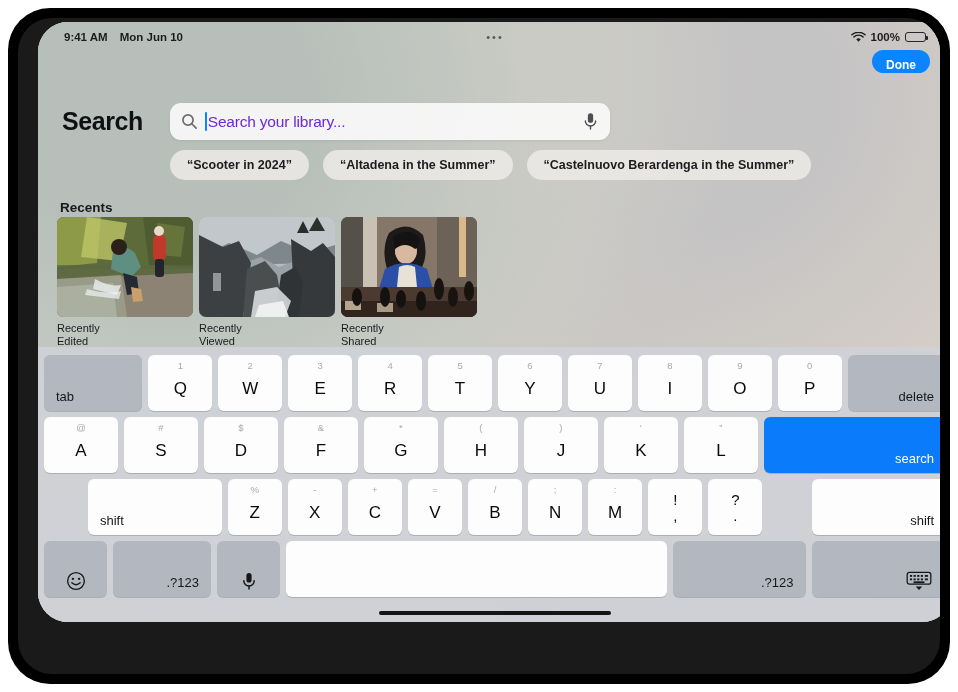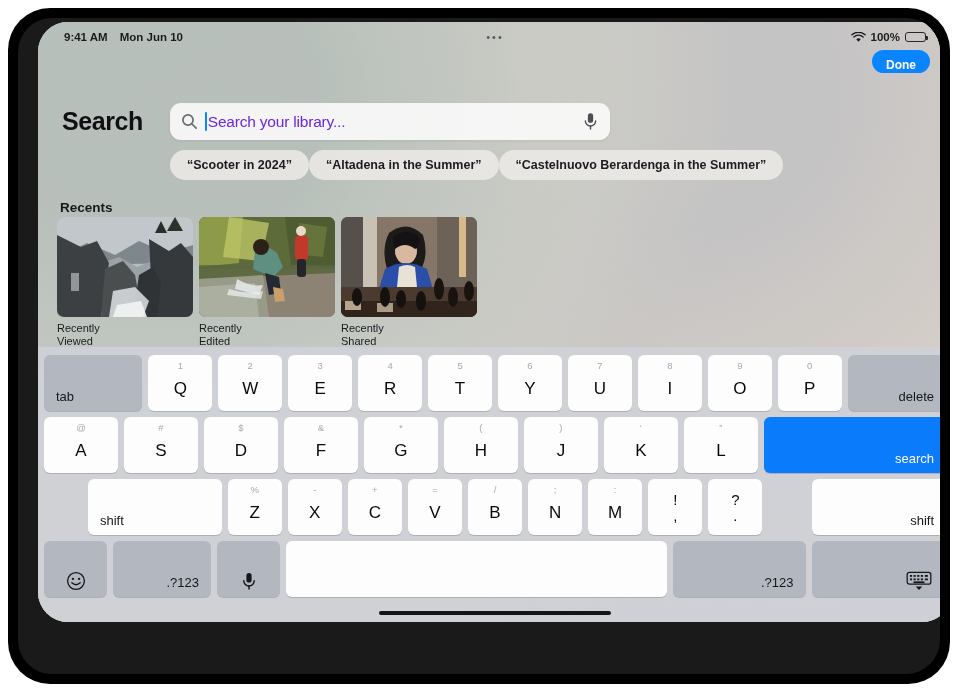--- a/index.html
+++ b/index.html
@@ -94,21 +94,21 @@
   #search-caret {
     width: 1.8px; height: 19px; background: #0a84ff;
     margin: 0 1px 0 7px; border-radius: 1px;
   }
   #search-placeholder { font-size: 15.5px; color: #6d28d9; letter-spacing: -.2px; }
   #mic-button { margin-left: auto; cursor: pointer; display: flex; }
 
   
   #suggestion-row {
     position: absolute; left: 132px; top: 128px;
-    display: flex; align-items: center; justify-content: space-between;
+    display: flex; gap: 14px; align-items: center; justify-content: space-between;
   }
   .suggestion-chip {
     background: rgba(236,234,230,.86);
     border-radius: 15px; height: 30px;
     display: flex; align-items: center; padding: 0 17px;
     font-size: 12.5px; font-weight: 600; color: #1c1c20;
     white-space: nowrap; cursor: pointer;
   }
 
   
@@ -228,41 +228,20 @@
       </div>
 
       <div id="suggestion-row">
         <div class="suggestion-chip">“Scooter in 2024”</div>
         <div class="suggestion-chip">“Altadena in the Summer”</div>
         <div class="suggestion-chip">“Castelnuovo Berardenga in the Summer”</div>
       </div>
 
       <div id="recents-title">Recents</div>
       <div id="recents-row">
-
-        <div class="recent-item">
-          <div class="recent-thumb">
-            <svg width="136" height="100" viewBox="0 0 136 100" preserveAspectRatio="none">
-              <rect width="136" height="100" fill="#b6bcc2"></rect>
-              <rect y="0" width="136" height="42" fill="#c2c7cb"></rect>
-              <path d="M0 40 L30 26 L58 38 L82 24 L110 36 L136 28 L136 46 L0 48 Z" fill="#7d878c"></path>
-              <path d="M44 46 L62 40 L80 50 L96 44 L112 52 L136 46 L136 74 L44 74 Z" fill="#9aa3a6"></path>
-              <path d="M0 18 L24 30 L40 24 L52 46 L44 100 L0 100 Z" fill="#3c4042"></path>
-              <path d="M92 22 L112 34 L124 26 L136 40 L136 100 L96 100 Z" fill="#35393b"></path>
-              <path d="M48 52 L66 44 L78 58 L86 100 L44 100 Z" fill="#4a4e4f"></path>
-              <path d="M82 58 L96 50 L104 66 L100 100 L76 100 Z" fill="#2f3335"></path>
-              <path d="M56 74 L78 70 L92 84 L86 100 L52 100 Z" fill="#dfe3e4" opacity=".85"></path>
-              <path d="M60 88 L84 84 L90 100 L56 100 Z" fill="#f2f4f4" opacity=".9"></path>
-              <path d="M104 4 L110 16 L98 16 Z" fill="#263028"></path>
-              <path d="M118 0 L126 14 L110 14 Z" fill="#2a332b"></path>
-              <rect x="14" y="56" width="8" height="18" fill="#d8dcdc" opacity=".55"></rect>
-            </svg>
-          </div>
-          <div class="recent-label">Recently Viewed</div>
-        </div>
 
         <div class="recent-item">
           <div class="recent-thumb">
             <svg width="136" height="100" viewBox="0 0 136 100" preserveAspectRatio="none">
               <rect width="136" height="100" fill="#6f7a46"></rect>
               <rect width="136" height="52" fill="#5d6b3a"></rect>
               <path d="M0 0 L44 0 L40 46 L0 50 Z" fill="#8d9a48"></path>
               <path d="M30 0 L70 6 L62 44 L24 40 Z" fill="#c2c96a" opacity=".75"></path>
               <path d="M86 0 L136 0 L136 50 L92 48 Z" fill="#4f5c31"></path>
               <path d="M100 6 L128 10 L124 40 L104 38 Z" fill="#66743c"></path>
@@ -275,20 +254,41 @@
               <circle cx="102" cy="14" r="5" fill="#e8d9c8"></circle>
               <path d="M56 34 q12 -8 22 2 l6 14 -10 10 -20 -8 Z" fill="#5f8f80"></path>
               <circle cx="62" cy="30" r="8" fill="#2b2118"></circle>
               <path d="M66 56 l14 4 2 16 -12 2 Z" fill="#242a34"></path>
               <path d="M74 70 l10 2 2 12 -10 1 Z" fill="#c9a06a"></path>
               <path d="M38 62 q14 8 26 6 l-4 10 -24 -6 Z" fill="#e6eaea" opacity=".85"></path>
               <path d="M30 72 q20 6 34 2 l-2 8 -34 -4 Z" fill="#f0f4f3" opacity=".7"></path>
             </svg>
           </div>
           <div class="recent-label">Recently Edited</div>
+        </div>
+
+        <div class="recent-item">
+          <div class="recent-thumb">
+            <svg width="136" height="100" viewBox="0 0 136 100" preserveAspectRatio="none">
+              <rect width="136" height="100" fill="#b6bcc2"></rect>
+              <rect y="0" width="136" height="42" fill="#c2c7cb"></rect>
+              <path d="M0 40 L30 26 L58 38 L82 24 L110 36 L136 28 L136 46 L0 48 Z" fill="#7d878c"></path>
+              <path d="M44 46 L62 40 L80 50 L96 44 L112 52 L136 46 L136 74 L44 74 Z" fill="#9aa3a6"></path>
+              <path d="M0 18 L24 30 L40 24 L52 46 L44 100 L0 100 Z" fill="#3c4042"></path>
+              <path d="M92 22 L112 34 L124 26 L136 40 L136 100 L96 100 Z" fill="#35393b"></path>
+              <path d="M48 52 L66 44 L78 58 L86 100 L44 100 Z" fill="#4a4e4f"></path>
+              <path d="M82 58 L96 50 L104 66 L100 100 L76 100 Z" fill="#2f3335"></path>
+              <path d="M56 74 L78 70 L92 84 L86 100 L52 100 Z" fill="#dfe3e4" opacity=".85"></path>
+              <path d="M60 88 L84 84 L90 100 L56 100 Z" fill="#f2f4f4" opacity=".9"></path>
+              <path d="M104 4 L110 16 L98 16 Z" fill="#263028"></path>
+              <path d="M118 0 L126 14 L110 14 Z" fill="#2a332b"></path>
+              <rect x="14" y="56" width="8" height="18" fill="#d8dcdc" opacity=".55"></rect>
+            </svg>
+          </div>
+          <div class="recent-label">Recently Viewed</div>
         </div>
 
         <div class="recent-item">
           <div class="recent-thumb">
             <svg width="136" height="100" viewBox="0 0 136 100" preserveAspectRatio="none">
               <rect width="136" height="100" fill="#6e6054"></rect>
               <rect width="136" height="72" fill="#857668"></rect>
               <rect x="0" y="0" width="22" height="72" fill="#55504a"></rect>
               <rect x="22" y="0" width="14" height="72" fill="#c9c2b4"></rect>
               <rect x="96" y="0" width="40" height="72" fill="#6d6257"></rect>

